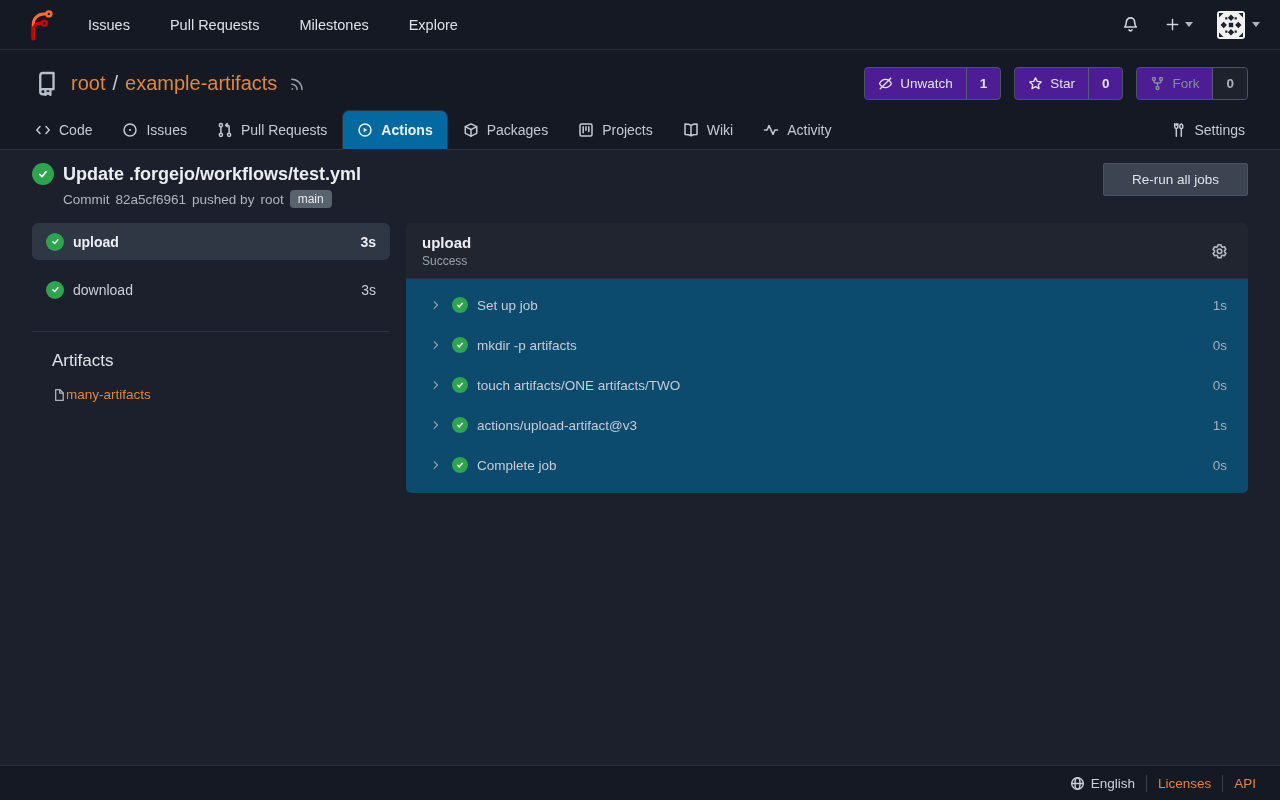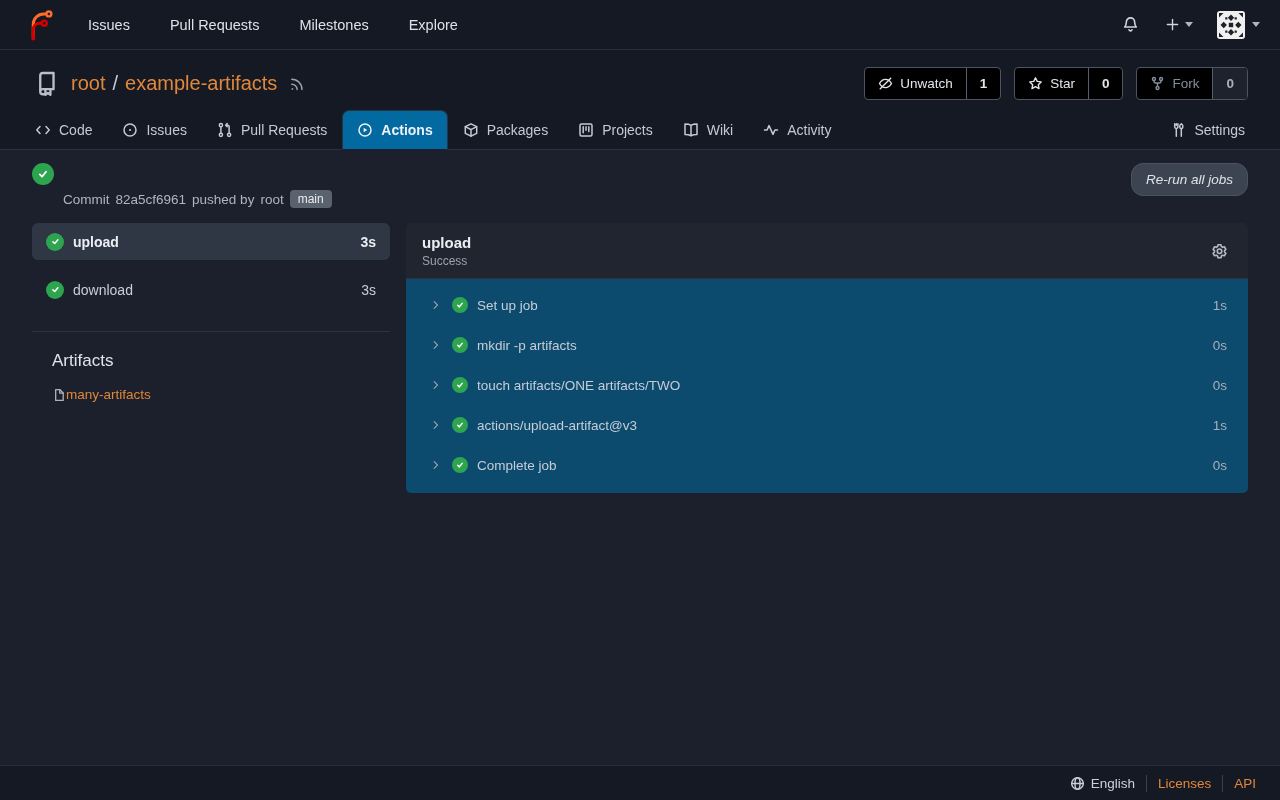--- a/index.html
+++ b/index.html
@@ -40,21 +40,21 @@
   
   .repo-header { background: #141924; flex: none; }
   .repo-title-row { display: flex; align-items: center; padding: 17px 32px 10px 34px; }
   .repo-icon { color: #b9c0cc; margin-right: 12px; }
   .repo-title { font-size: 20px; display: flex; align-items: baseline; gap: 7px; }
   .repo-title a { color: #e0873a; cursor: pointer; }
   .repo-sep { color: #c6ccd5; }
   .rss { color: #9aa2b0; margin-left: 12px; cursor: pointer; }
   .repo-buttons { margin-left: auto; display: flex; gap: 13px; }
   .seg-btn {
-    display: flex; align-items: stretch; background: #000000;
+    display: flex; align-items: stretch; background: #4c1d95;
     border: 1px solid #4d5564; border-radius: 4px; overflow: hidden;
     font-size: 13.5px; color: #e2e6ec; cursor: pointer; height: 33px;
   }
   .seg-main { display: flex; align-items: center; gap: 7px; padding: 0 13px; }
   .seg-count { display: flex; align-items: center; padding: 0 13px; border-left: 1px solid #565e6c; font-weight: bold; }
   .seg-btn.disabled .seg-main { color: #848d9b; cursor: default; }
   .seg-btn.disabled .seg-count { background: #1d222c; color: #aab1bd; }
 
   
   .tabs-row { display: flex; align-items: flex-end; padding: 0 20px; border-bottom: 1px solid #2b313e; }
@@ -77,21 +77,21 @@
   .run-titles { display: flex; flex-direction: column; gap: 5px; }
   .run-title-line { display: flex; align-items: center; gap: 9px; }
   .run-title { font-size: 18px; font-weight: bold; color: #eceef3; }
   .run-sub { margin-left: 31px; font-size: 13.5px; color: #aeb5c1; display: flex; align-items: center; gap: 6px; }
   .branch-badge {
     background: #5a626d; color: #e9ebee; font-size: 12px;
     padding: 2px 8px; border-radius: 4px; cursor: pointer;
   }
   .rerun-btn {
     margin-left: auto; background: #3d4451; border: 1px solid #4b5260;
-    color: #dfe3e9; font-size: 13.5px; padding: 8px 14px; border-radius: 12px; cursor: pointer; font-style: italic;
+    color: #dfe3e9; font-size: 13.5px; padding: 8px 28px; border-radius: 2px; cursor: pointer;
   }
 
   .columns { display: flex; gap: 16px; margin-top: 15px; align-items: flex-start; }
   .side { width: 358px; flex: none; }
   .job-item {
     display: flex; align-items: center; gap: 9px;
     height: 37px; padding: 0 14px; border-radius: 6px;
     font-size: 14px; color: #c9cfd9; cursor: pointer; margin-bottom: 11px;
   }
   .job-item.selected { background: #303744; color: #eceef3; font-weight: bold; }
@@ -339,20 +339,21 @@
 
 <main>
   <div class="run-header">
     <div class="run-titles">
       <div class="run-title-line">
         <span class="check-badge cb-22">
           <svg viewBox="0 0 16 16" width="14" height="14">
               <path d="M4.3 8.5 6.9 11l4.6-5.6" stroke="#fff" stroke-width="2" fill="none" stroke-linecap="round" stroke-linejoin="round"></path>
             </svg>
         </span>
+        <span class="run-title">Update .forgejo/workflows/test.yml</span>
       </div>
       <div class="run-sub">
         <span>Commit</span>
         <span>82a5cf6961</span>
         <span>pushed by</span>
         <span>root</span>
         <span class="branch-badge">main</span>
       </div>
     </div>
     <button class="rerun-btn">Re-run all jobs</button>

